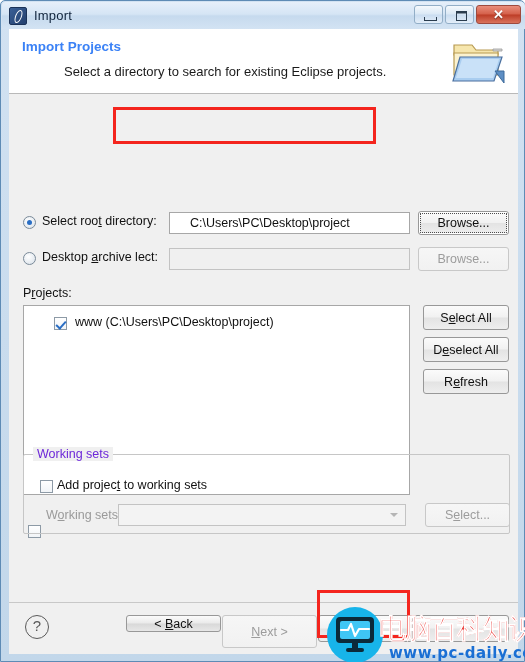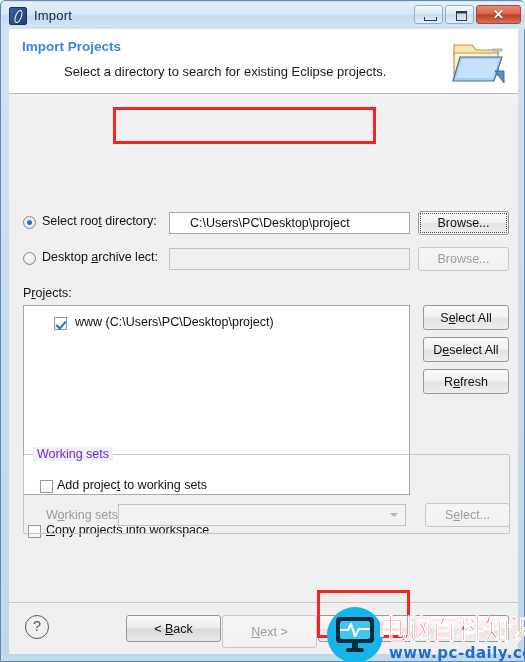--- a/index.html
+++ b/index.html
@@ -439,23 +439,20 @@
         <span><span>S</span><span class="ul">e</span><span>lect All</span></span>
       </div>
       <div class="btn" style="left:414px; top:243px; width:86px; height:25px;">
         <span><span>D</span><span class="ul">e</span><span>select All</span></span>
       </div>
       <div class="btn" style="left:414px; top:275px; width:86px; height:25px;">
         <span><span>R</span><span class="ul">e</span><span>fresh</span></span>
       </div>
 
       <div class="checkbox" style="left:19px; top:431px;"></div>
-      <div class="row-label" style="left:37px; top:429px;">
-        <span class="ul">C</span><span>opy projects into workspace</span>
-      </div>
 
       <div class="group" style="left:14px; top:360px; width:487px; height:80px;"></div>
       <div class="group-title" style="left:24px; top:353px;">Working sets</div>
 
       <div class="checkbox" style="left:31px; top:386px;"></div>
       <div class="row-label" style="left:48px; top:384px;">
         <span>Add projec</span><span class="ul">t</span><span> to working sets</span>
       </div>
 
       <div class="row-label disabled" style="left:37px; top:414px;text-align:right;">
@@ -468,21 +465,21 @@
       <div class="btn disabled" style="left:404px; top:409px; width:85px; height:24px;margin-left:12px;">
         <span><span>S</span><span class="ul">e</span><span>lect...</span></span>
       </div>
 
     </div>
 
     <div class="footer-sep"></div>
     <div class="footer">
       <div class="help-icon">?</div>
 
-      <div class="btn dark" style="left:117px; top:12px; width:95px; height:27px;">
+      <div class="btn dark" style="left:117px; top:12px; width:95px; height:17px;">
         <span><span>&lt; </span><span class="ul">B</span><span>ack</span></span>
       </div>
       <div class="btn disabled" style="left:213px; top:12px; width:95px; height:33px;">
         <span><span class="ul">N</span><span>ext &gt;</span></span>
       </div>
       <div class="btn" style="left:309px; top:12px; width:95px; height:27px;"></div>
       <div class="btn" style="left:405px; top:12px; width:95px; height:27px;"></div>
     </div>
 
   </div>

